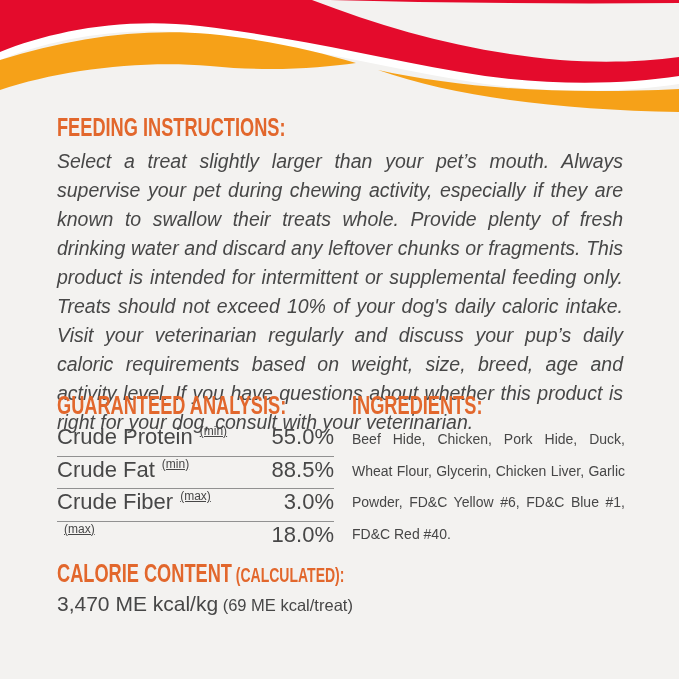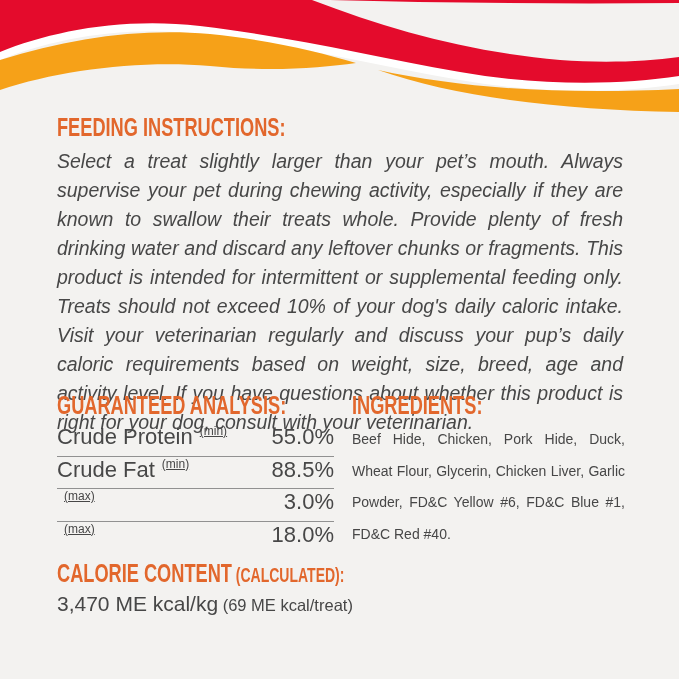--- a/index.html
+++ b/index.html
@@ -84,20 +84,21 @@
     <span>Crude Protein</span>
     <span class="ga-qualifier">(min)</span>
     <span class="ga-value">55.0%</span>
   </div>
   <div class="ga-row lined">
     <span>Crude Fat</span>
     <span class="ga-qualifier">(min)</span>
     <span class="ga-value">88.5%</span>
   </div>
   <div class="ga-row lined">
+    <span>Crude Fiber</span>
     <span class="ga-qualifier">(max)</span>
     <span class="ga-value">3.0%</span>
   </div>
   <div class="ga-row">
     <span class="ga-qualifier">(max)</span>
     <span class="ga-value">18.0%</span>
   </div>
 </div>
 
 <div class="abs heading" style="left:57px;top:558px;">

